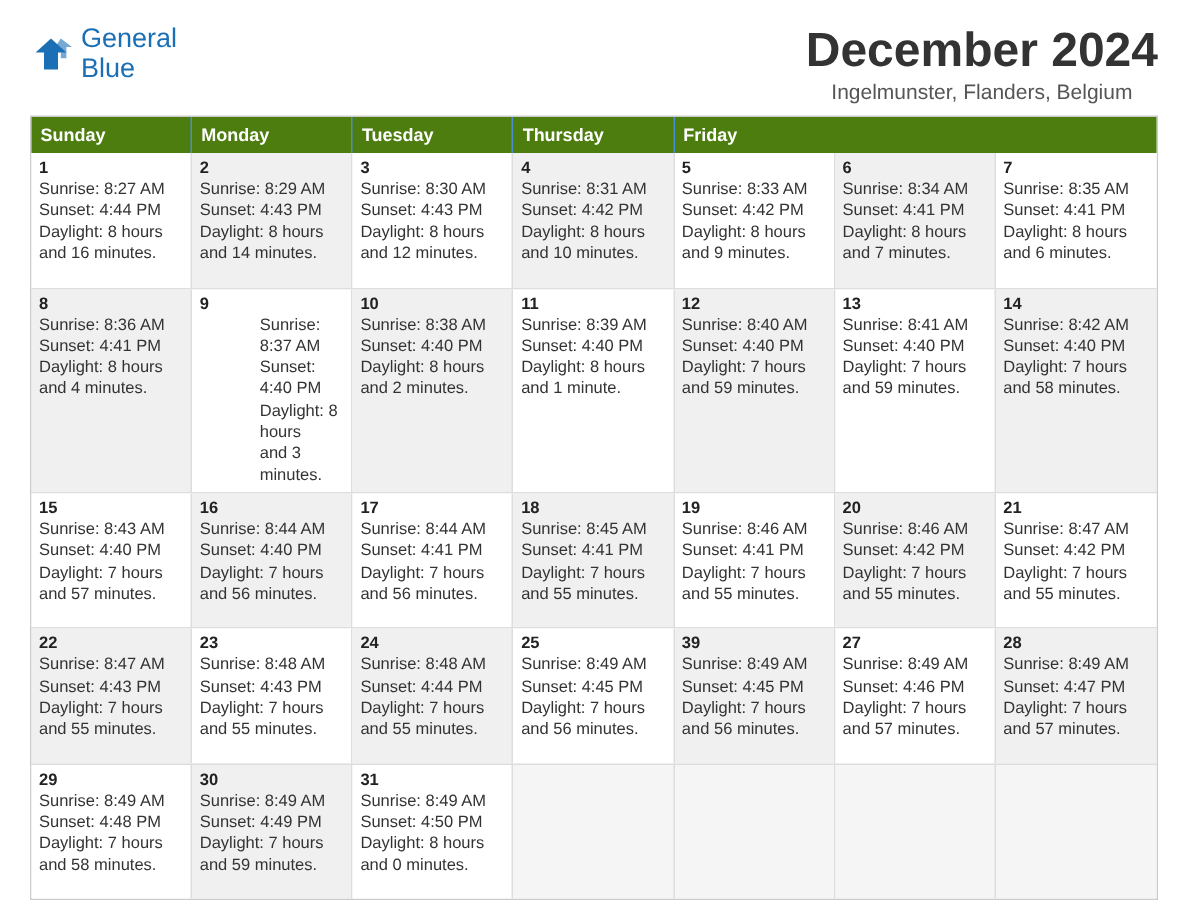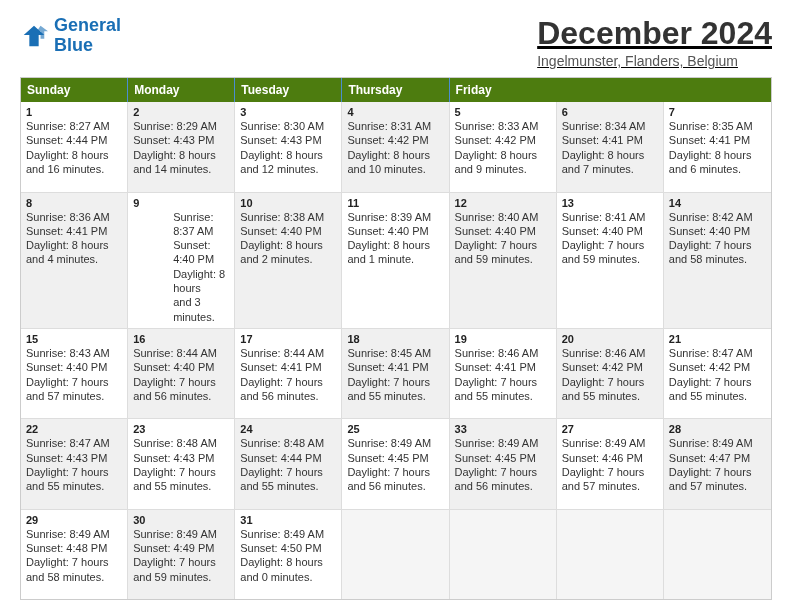--- a/index.html
+++ b/index.html
@@ -23,34 +23,33 @@
       justify-content: space-between;
       margin-bottom: 8px;
     }
     .logo {
       display: flex;
       align-items: center;
       gap: 6px;
     }
     .logo-text {
       font-size: 18px;
-      font-weight: bold;
+      font-weight: normal;
       color: #333;
       line-height: 1.1;
     }
     .logo-text span {
       color: #1a6fb5;
     }
     .logo-icon {
       width: 28px;
       height: 28px;
     }
     .title-block {
-      text-align: left;
-      text-decoration: underline;
+      text-align: center;
     }
     .main-title {
       font-size: 32px;
       font-weight: bold;
       color: #333;
       line-height: 1.1;
     }
     .subtitle {
       font-size: 14px;
       color: #555;
@@ -318,21 +317,21 @@
 and 55 minutes.</div>
           </div>
           <div class="cal-cell">
             <span class="day-num">25</span>
             <div class="cell-text" style="white-space: pre-line;">Sunrise: 8:49 AM
 Sunset: 4:45 PM
 Daylight: 7 hours
 and 56 minutes.</div>
           </div>
           <div class="cal-cell shaded">
-            <span class="day-num">33</span>
+            <span class="day-num">39</span>
             <div class="cell-text" style="white-space: pre-line;">Sunrise: 8:49 AM
 Sunset: 4:45 PM
 Daylight: 7 hours
 and 56 minutes.</div>
           </div>
           <div class="cal-cell">
             <span class="day-num">27</span>
             <div class="cell-text" style="white-space: pre-line;">Sunrise: 8:49 AM
 Sunset: 4:46 PM
 Daylight: 7 hours

